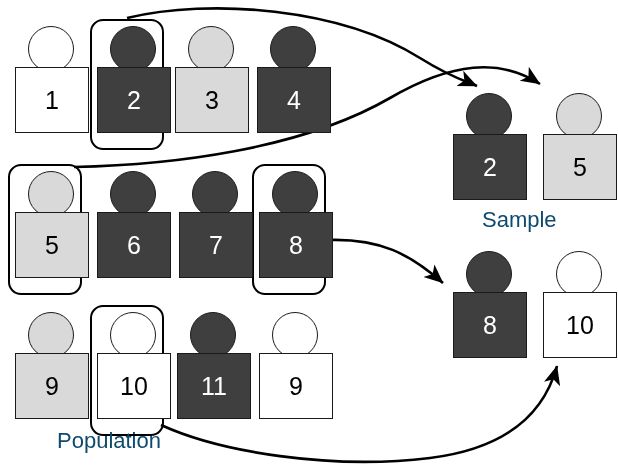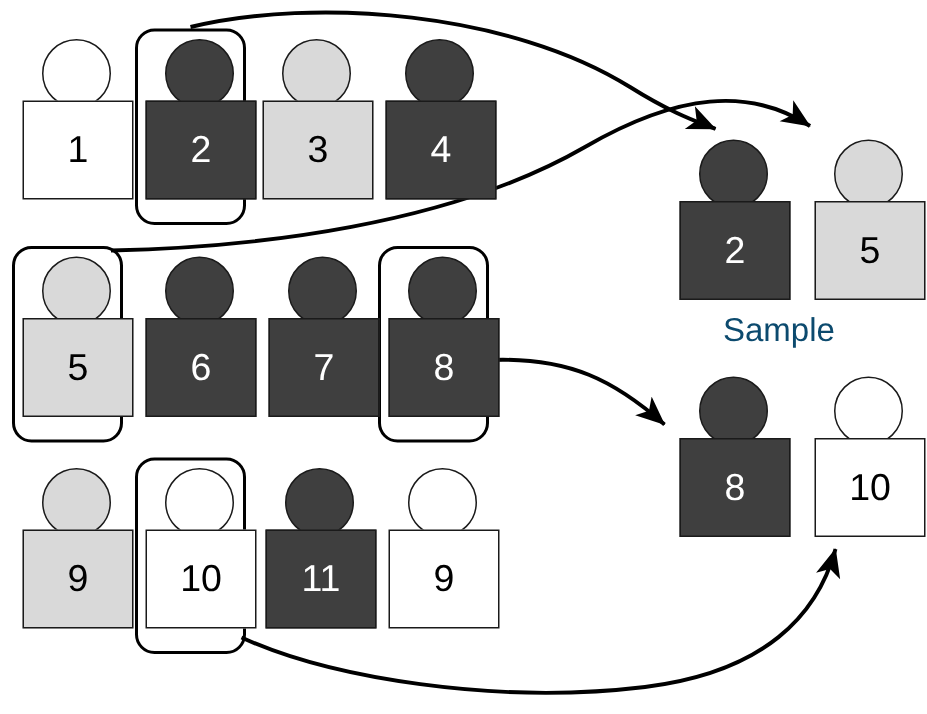--- a/index.html
+++ b/index.html
@@ -179,15 +179,16 @@
   <div class="person" style="left:453px; top:251px;">
     <div class="head fill-dark"></div>
     <div class="body-box fill-dark txt-light">8</div>
   </div>
 
   <div class="person" style="left:543px; top:251px;">
     <div class="head fill-white"></div>
     <div class="body-box fill-white txt-dark">10</div>
   </div>
 
+  <div class="caption" id="caption-population">Population</div>
   <div class="caption" id="caption-sample">Sample</div>
 
 </div>
 
 </body></html>

